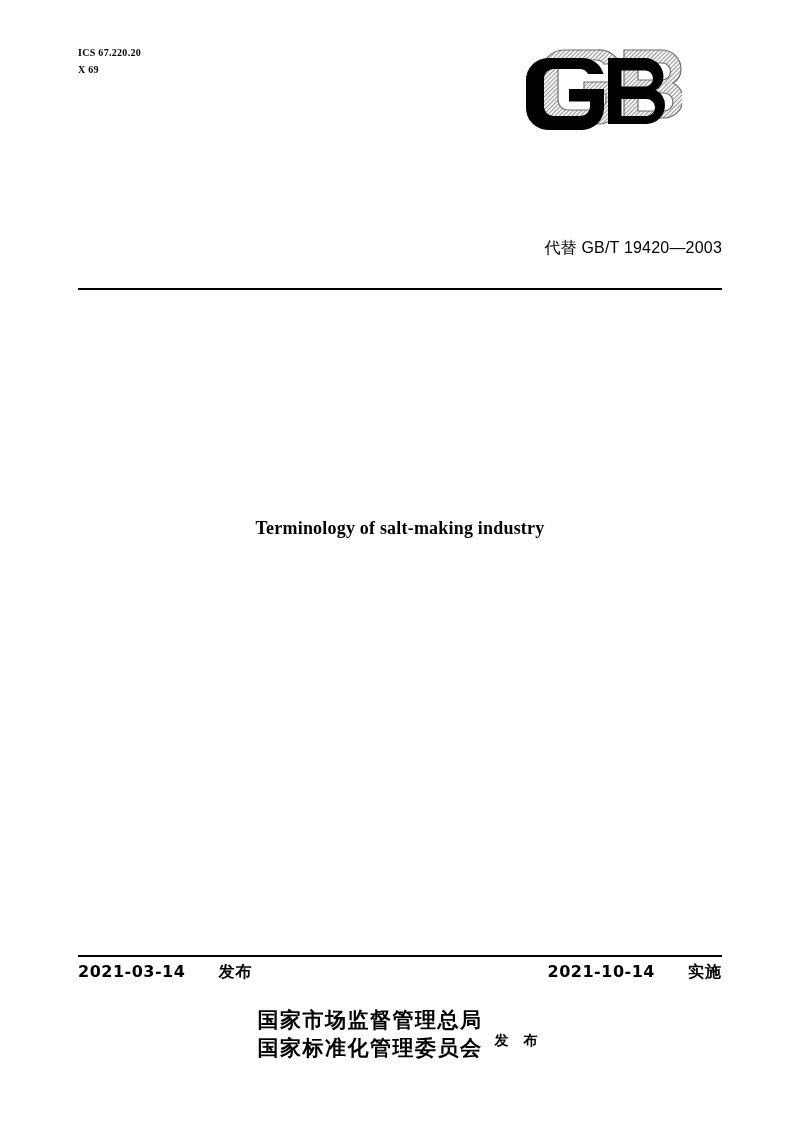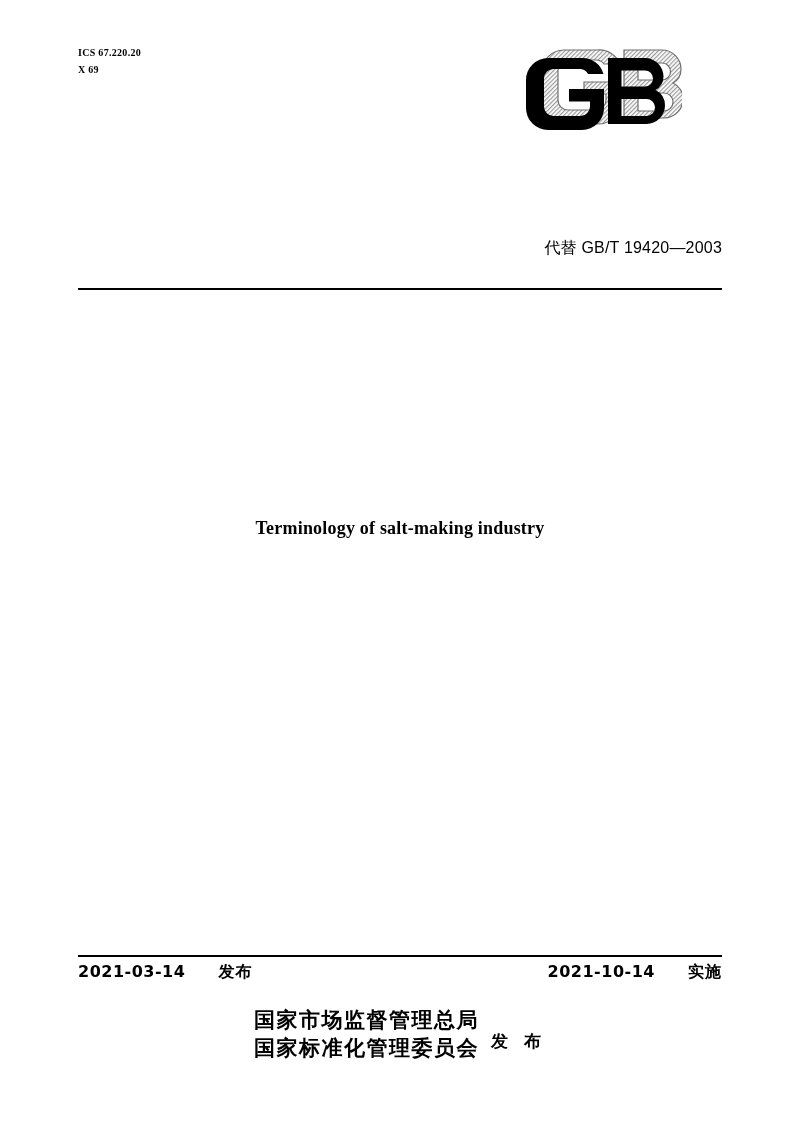--- a/index.html
+++ b/index.html
@@ -165,21 +165,21 @@
     font-family: "DejaVu Serif", "Liberation Serif", serif;
     font-weight: bold;
     font-size: 21px;
     line-height: 28px;
     letter-spacing: 1.5px;
     text-align: center;
   }
   .issuer-verb {
     font-family: "DejaVu Serif", "Liberation Serif", serif;
     font-weight: bold;
-    font-size: 17px;
+    font-size: 14px;
     letter-spacing: 5px;
     margin-left: 12px;
     padding-top: 14px;
   }
 </style>
 </head>
 <body>
 
 <div class="page">
 

